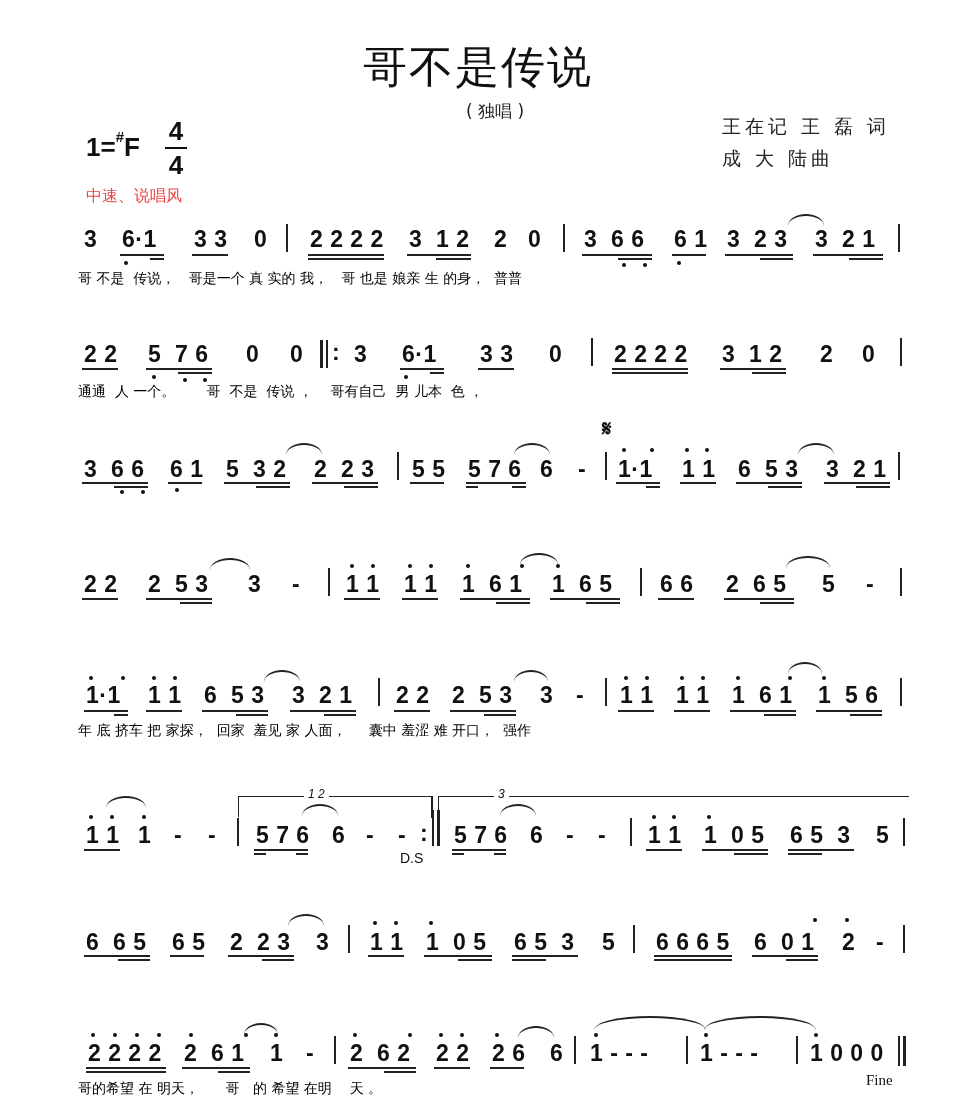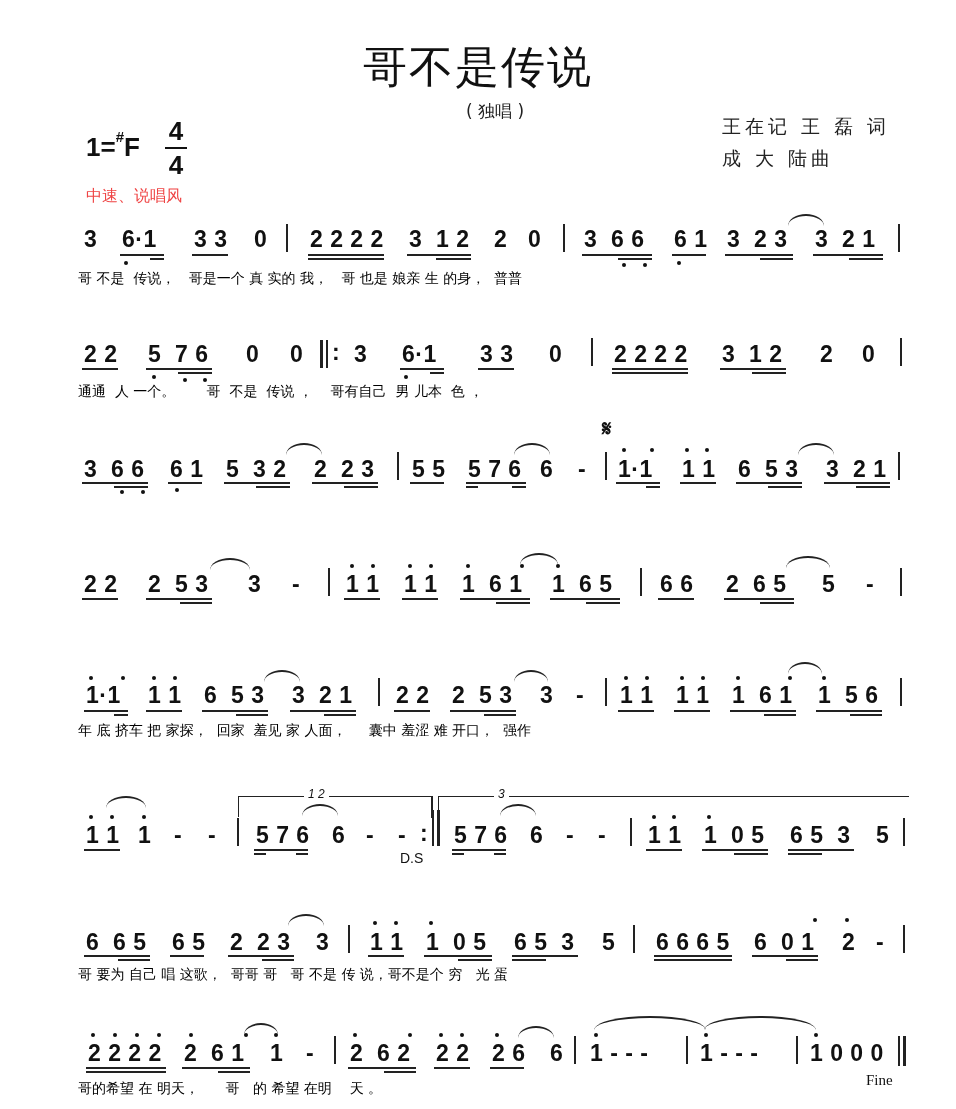--- a/index.html
+++ b/index.html
@@ -336,21 +336,20 @@
   <div class="slur" style="left:288px;top:914px;width:36px;"></div>
   <div class="uline" style="left:368px;top:955px;width:36px;"></div>
   <div class="uline" style="left:424px;top:955px;width:68px;"></div>
   <div class="uline" style="left:458px;top:959px;width:34px;"></div>
   <div class="uline" style="left:512px;top:955px;width:66px;"></div>
   <div class="uline" style="left:512px;top:959px;width:34px;"></div>
   <div class="uline" style="left:654px;top:955px;width:78px;"></div>
   <div class="uline" style="left:654px;top:959px;width:78px;"></div>
   <div class="uline" style="left:752px;top:955px;width:66px;"></div>
   <div class="uline" style="left:786px;top:959px;width:32px;"></div>
-  <div class="abs lyrics" style="left:78px;top:966px;">哥 要为 自己 唱 这歌，  哥哥 哥   哥 不是 传 说，哥不是个 穷   光 蛋</div>
 </div>
 
 <div class="abs" style="left:0;top:0;width:956px;height:1109px;pointer-events:none;">
   <div class="abs notes" style="left:88px;top:1040px;">2 2 2 2</div>
   <div class="abs notes" style="left:184px;top:1040px;">2  6 1</div>
   <div class="abs notes" style="left:270px;top:1040px;">1</div>
   <div class="abs notes" style="left:306px;top:1040px;">-</div>
   <div class="barline" style="left:334px;top:1036px;height:28px;"></div>
   <div class="abs notes" style="left:350px;top:1040px;">2  6 2</div>
   <div class="abs notes" style="left:436px;top:1040px;">2 2</div>

